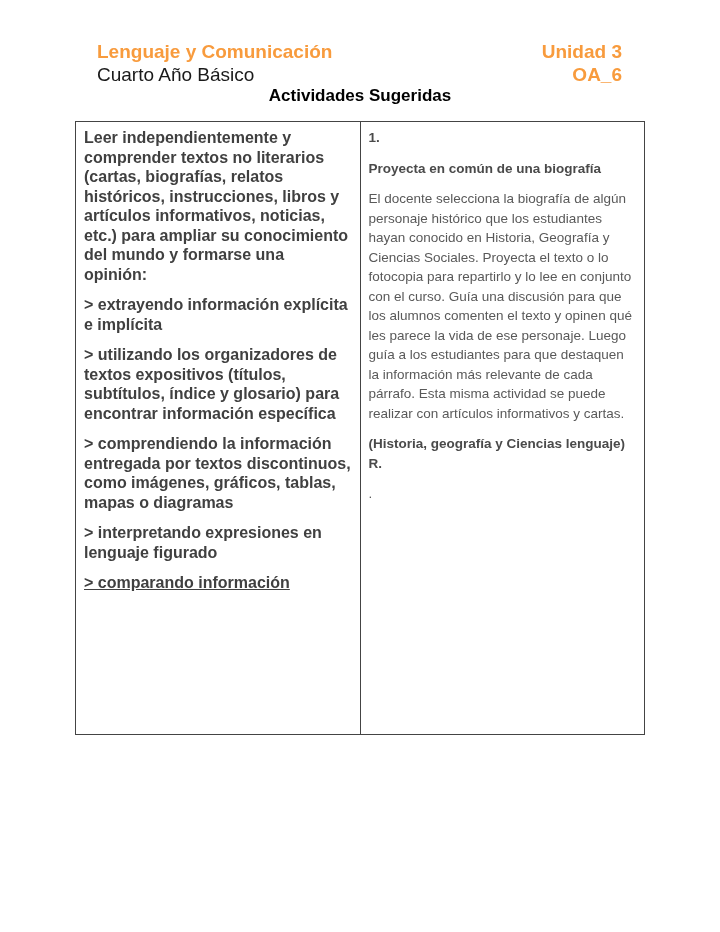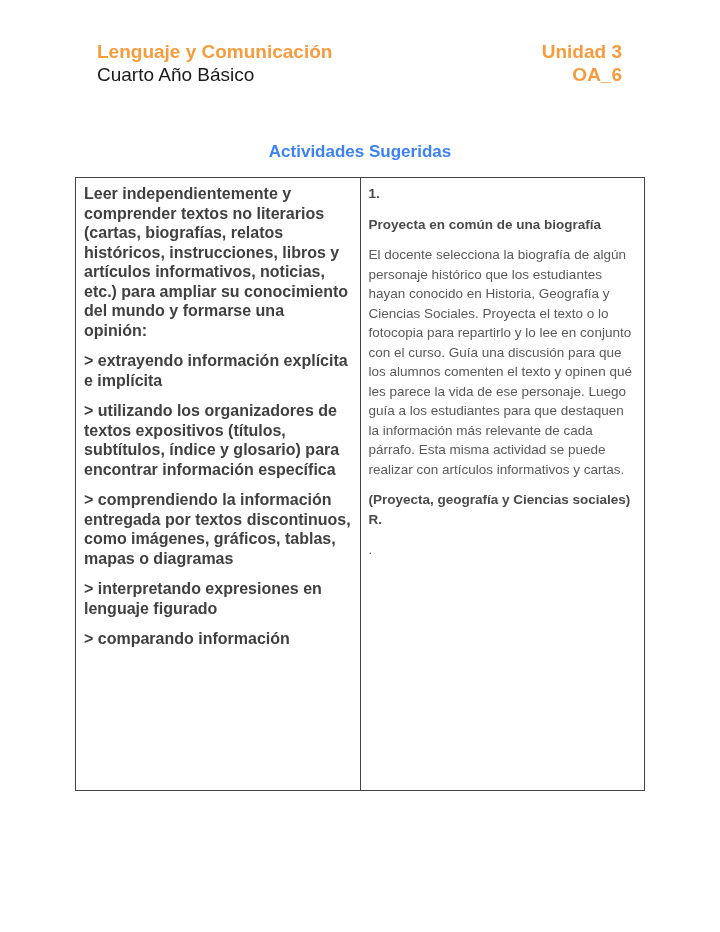--- a/index.html
+++ b/index.html
@@ -28,23 +28,22 @@
     color: #F89B3D;
     font-weight: bold;
     font-size: 19px;
   }
   .grade {
     color: #1a1a1a;
     font-weight: normal;
     font-size: 19px;
   }
   .page-title {
-    margin-top: 56px;
     text-align: center;
-    color: #3b82f6;
+    color: #000000;
     font-weight: bold;
     font-size: 17px;
     line-height: 20px;
   }
   table.activity-table {
     margin: 15px 0 0 75px;
     width: 570px;
     border-collapse: collapse;
     table-layout: fixed;
   }
@@ -64,21 +63,21 @@
   }
   .header-row .col-description { text-align: center; }
   .body-row td { height: 613px; }
   .objective-cell {
     font-weight: bold;
     font-size: 16px;
     color: #404040;
     line-height: 19.5px;
   }
   .objective-cell .para { margin-bottom: 11px; }
-  .objective-cell .para:last-child { margin-bottom: 0; }
+  .objective-cell .para:last-child { margin-bottom: 0; text-decoration: underline; }
   .description-cell {
     font-size: 13.5px;
     color: #595959;
     line-height: 19.5px;
   }
   .description-cell .para { margin-bottom: 11px; }
   .description-cell .bold { font-weight: bold; color: #4a4a4a; }
 </style>
 </head>
 <body>
@@ -106,20 +105,20 @@
         <div class="para">&gt; extrayendo información explícita e implícita</div>
         <div class="para">&gt; utilizando los organizadores de textos expositivos (títulos, subtítulos, índice y glosario) para encontrar información específica</div>
         <div class="para">&gt; comprendiendo la información entregada por textos discontinuos, como imágenes, gráficos, tablas, mapas o diagramas</div>
         <div class="para">&gt; interpretando expresiones en lenguaje figurado</div>
         <div class="para">&gt; comparando información</div>
       </td>
       <td class="description-cell">
         <div class="para bold">1.</div>
         <div class="para bold">Proyecta en común de una biografía</div>
         <div class="para">El docente selecciona la biografía de algún personaje histórico que los estudiantes hayan conocido en Historia, Geografía y Ciencias Sociales. Proyecta el texto o lo fotocopia para repartirlo y lo lee en conjunto con el curso. Guía una discusión para que los alumnos comenten el texto y opinen qué les parece la vida de ese personaje. Luego guía a los estudiantes para que destaquen la información más relevante de cada párrafo. Esta misma actividad se puede realizar con artículos informativos y cartas.</div>
-        <div class="para bold">(Proyecta, geografía y Ciencias sociales) R.</div>
+        <div class="para bold">(Historia, geografía y Ciencias lenguaje) R.</div>
         <div class="para">.</div>
       </td>
     </tr>
   </tbody>
     </table>
 
 </div>
 
 </body></html>

